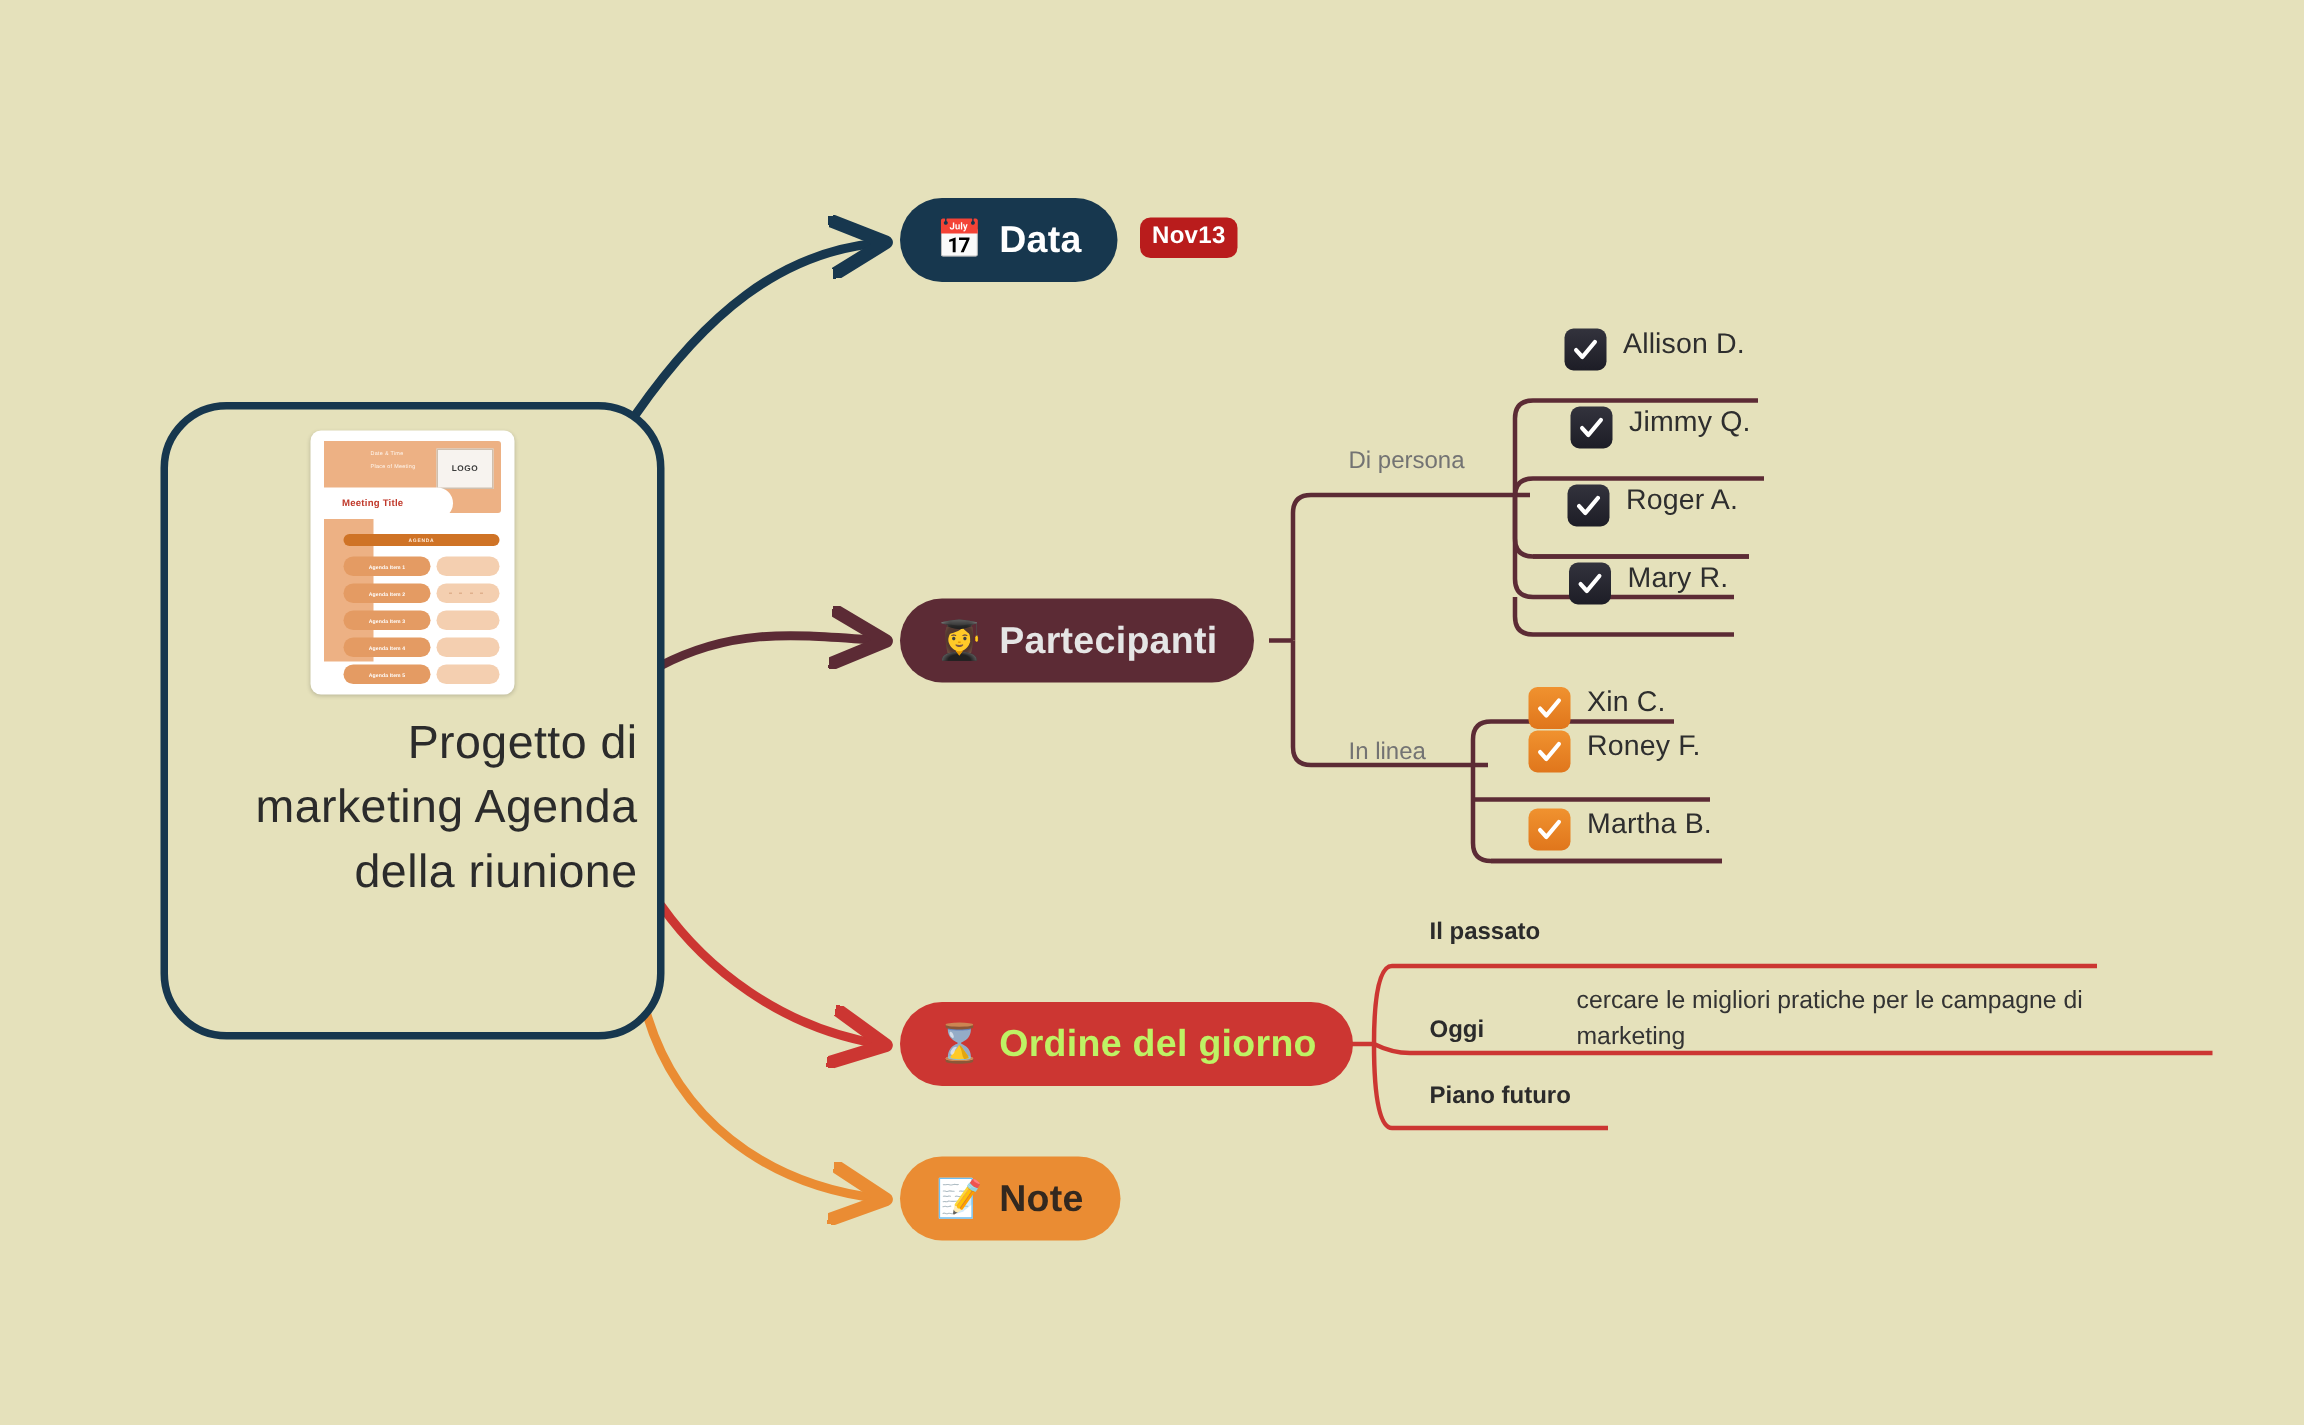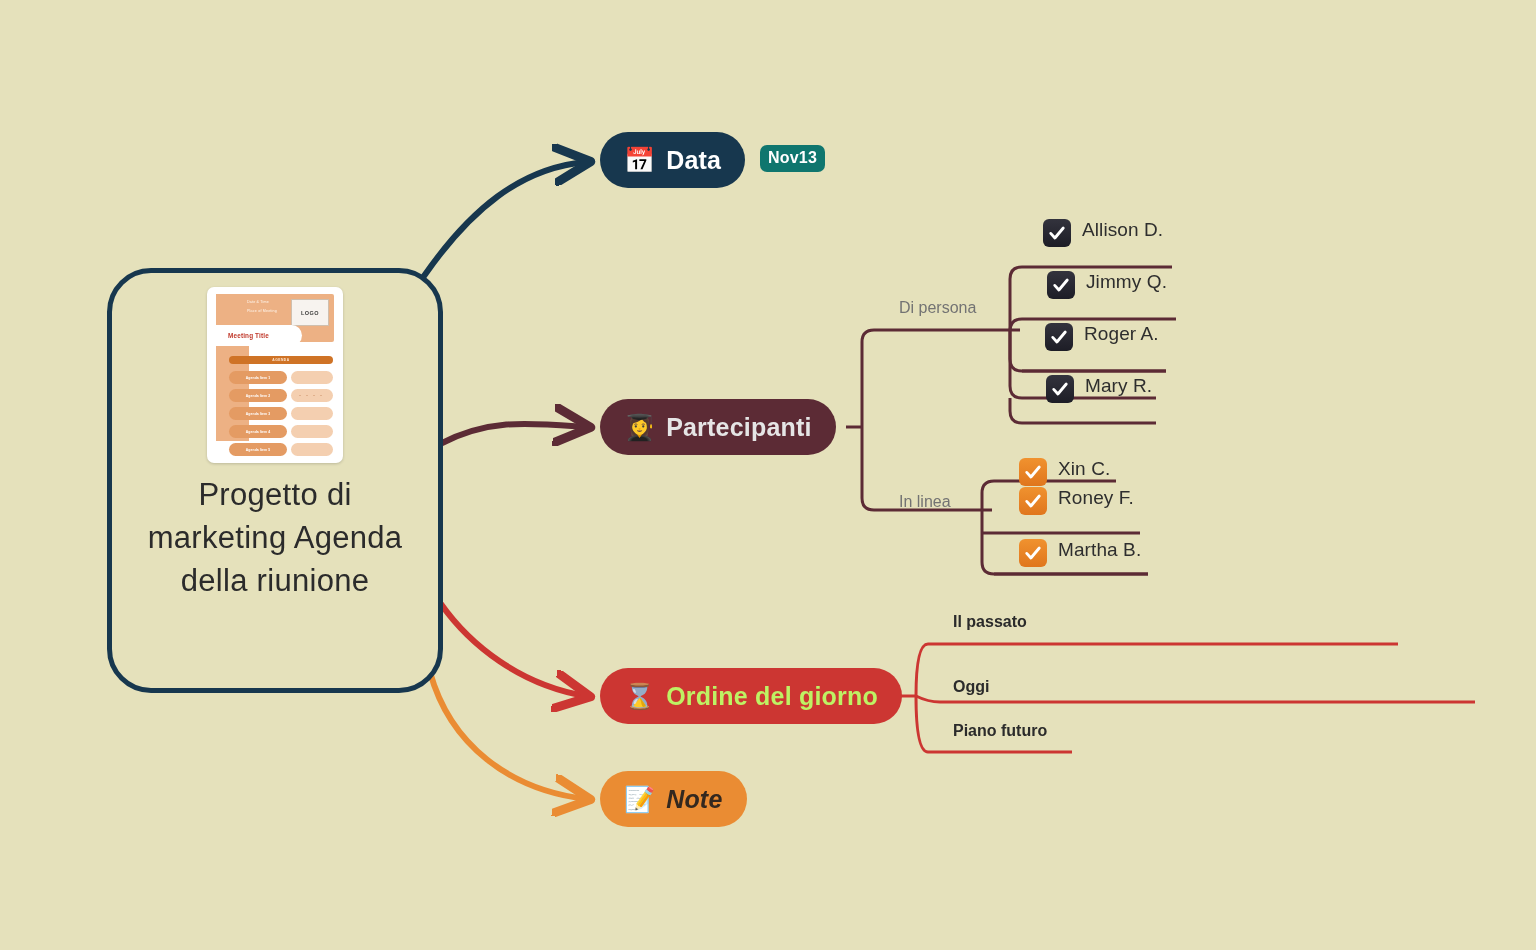--- a/index.html
+++ b/index.html
@@ -32,21 +32,21 @@
     display: flex;
     flex-direction: column;
     align-items: center;
     padding-top: 14px;
   }
   #central-title {
     margin-top: 10px;
     font-size: 31px;
     line-height: 43px;
     color: #2b2b2b;
-    text-align: center;
+    text-align: right;
     letter-spacing: .3px;
     font-weight: 400;
     width: 300px;
   }
 
   
   .thumb {
     width: 136px; height: 176px;
     background: #ffffff;
     border-radius: 7px;
@@ -112,26 +112,26 @@
   #node-data { left: 600px; top: 132px; background: #17374e; }
   #node-data .lbl { color: #ffffff; }
 
   #node-part { left: 600px; top: 399px; background: #5c2b35; }
   #node-part .lbl { color: #e5e5e5; }
 
   #node-ord { left: 600px; top: 668px; background: #cc3632; }
   #node-ord .lbl { color: #bef264; }
 
   #node-note { left: 600px; top: 771px; background: #ea8c33; }
-  #node-note .lbl { color: #33281f; font-style: italic; }
+  #node-note .lbl { color: #33281f; }
 
   
   #date-badge {
     position: absolute; left: 760px; top: 145px;
-    background: #0f766e; color: #ffffff;
+    background: #b91c1c; color: #ffffff;
     border-radius: 7px;
     padding: 4px 8px 5px;
     font-size: 16px; font-weight: 700;
     letter-spacing: .2px;
   }
 
   
   .sublabel {
     position: absolute;
     font-size: 16px;
@@ -328,20 +328,21 @@
   </div>
 
   <div id="node-ord" class="node">
     <span class="emoji">⌛</span>
     <span class="lbl">Ordine del giorno</span>
   </div>
 
   <div class="sublabel bold" style="left:953px; top:613px">Il passato</div>
 
   <div class="sublabel bold" style="left:953px; top:678px">Oggi</div>
+  <div class="detail" style="left:1051px; top:655px; width:392px">cercare le migliori pratiche per le campagne di marketing</div>
 
   <div class="sublabel bold" style="left:953px; top:722px">Piano futuro</div>
 
   <div id="node-note" class="node">
     <span class="emoji">📝</span>
     <span class="lbl">Note</span>
   </div>
 
 </div>
 

